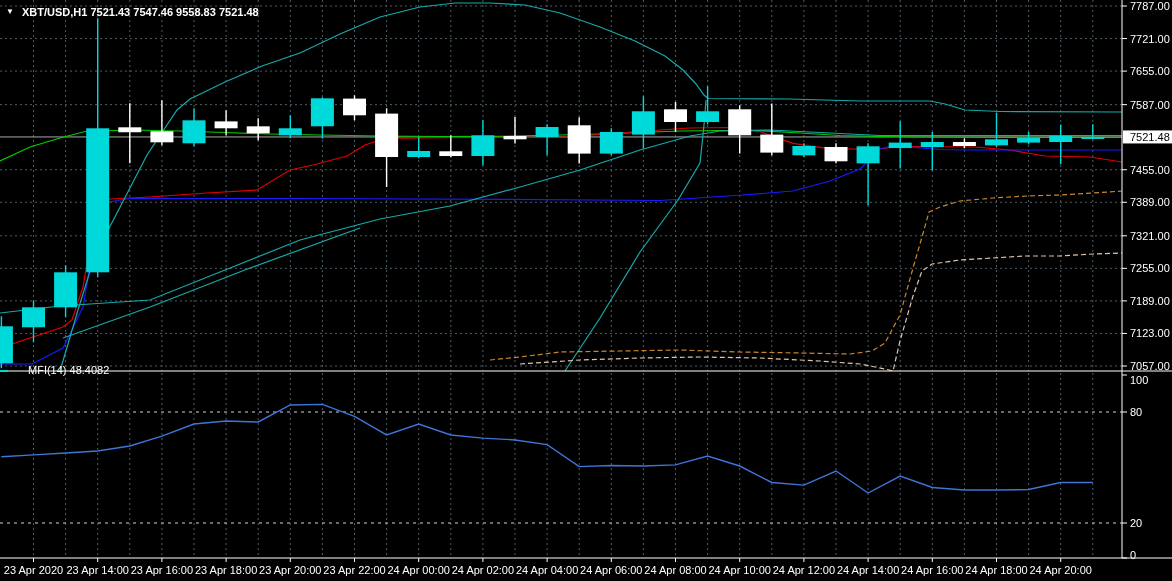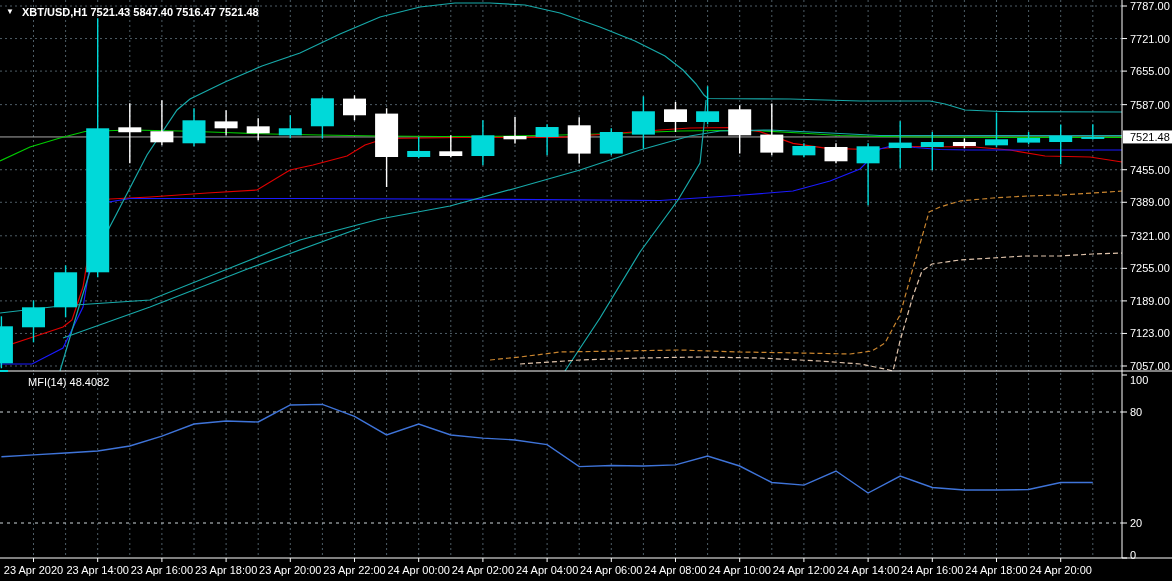--- a/index.html
+++ b/index.html
@@ -2,28 +2,28 @@
 <html><head>
 <meta charset="utf-8">
 <style>
   html,body{margin:0;padding:0;background:#000;}
   #app{position:relative;width:1172px;height:581px;background:#000;overflow:hidden;
        font-family:"Liberation Sans",sans-serif;}
   #chart-svg{position:absolute;left:0;top:0;}
   .hud{position:absolute;color:#fff;font-size:11px;white-space:pre;z-index:5;}
   #symbol-title{left:22px;top:6px;font-weight:bold;}
   #title-arrow{position:absolute;left:6px;top:7px;color:#fff;font-size:8px;z-index:5;}
-  #mfi-label{left:8px;top:376px;padding-left:20px;}
+  #mfi-label{left:8px;top:364px;padding-left:20px;}
 </style>
 </head>
 <body>
 
 <div id="app">
   <span id="title-arrow">▼</span>
-  <div id="symbol-title" class="hud">XBT/USD,H1 7521.43 5847.40 7516.47 7521.48</div>
+  <div id="symbol-title" class="hud">XBT/USD,H1 7521.43 7547.46 9558.83 7521.48</div>
   <div id="mfi-label" class="hud">MFI(14) 48.4082</div>
   <svg id="chart-svg" width="1172" height="581">
       <rect x="0" y="0" width="1172" height="581" fill="#000000"></rect>
       <g>
         <line x1="33.5" y1="0" x2="33.5" y2="371" stroke="#4e5d66" stroke-width="1" stroke-dasharray="2,3"></line>
         <line x1="33.5" y1="373" x2="33.5" y2="558" stroke="#4e5d66" stroke-width="1" stroke-dasharray="2,3"></line>
         <line x1="65.6" y1="0" x2="65.6" y2="371" stroke="#4e5d66" stroke-width="1" stroke-dasharray="2,3"></line>
         <line x1="65.6" y1="373" x2="65.6" y2="558" stroke="#4e5d66" stroke-width="1" stroke-dasharray="2,3"></line>
         <line x1="97.70000000000002" y1="0" x2="97.70000000000002" y2="371" stroke="#4e5d66" stroke-width="1" stroke-dasharray="2,3"></line>
         <line x1="97.70000000000002" y1="373" x2="97.70000000000002" y2="558" stroke="#4e5d66" stroke-width="1" stroke-dasharray="2,3"></line>

